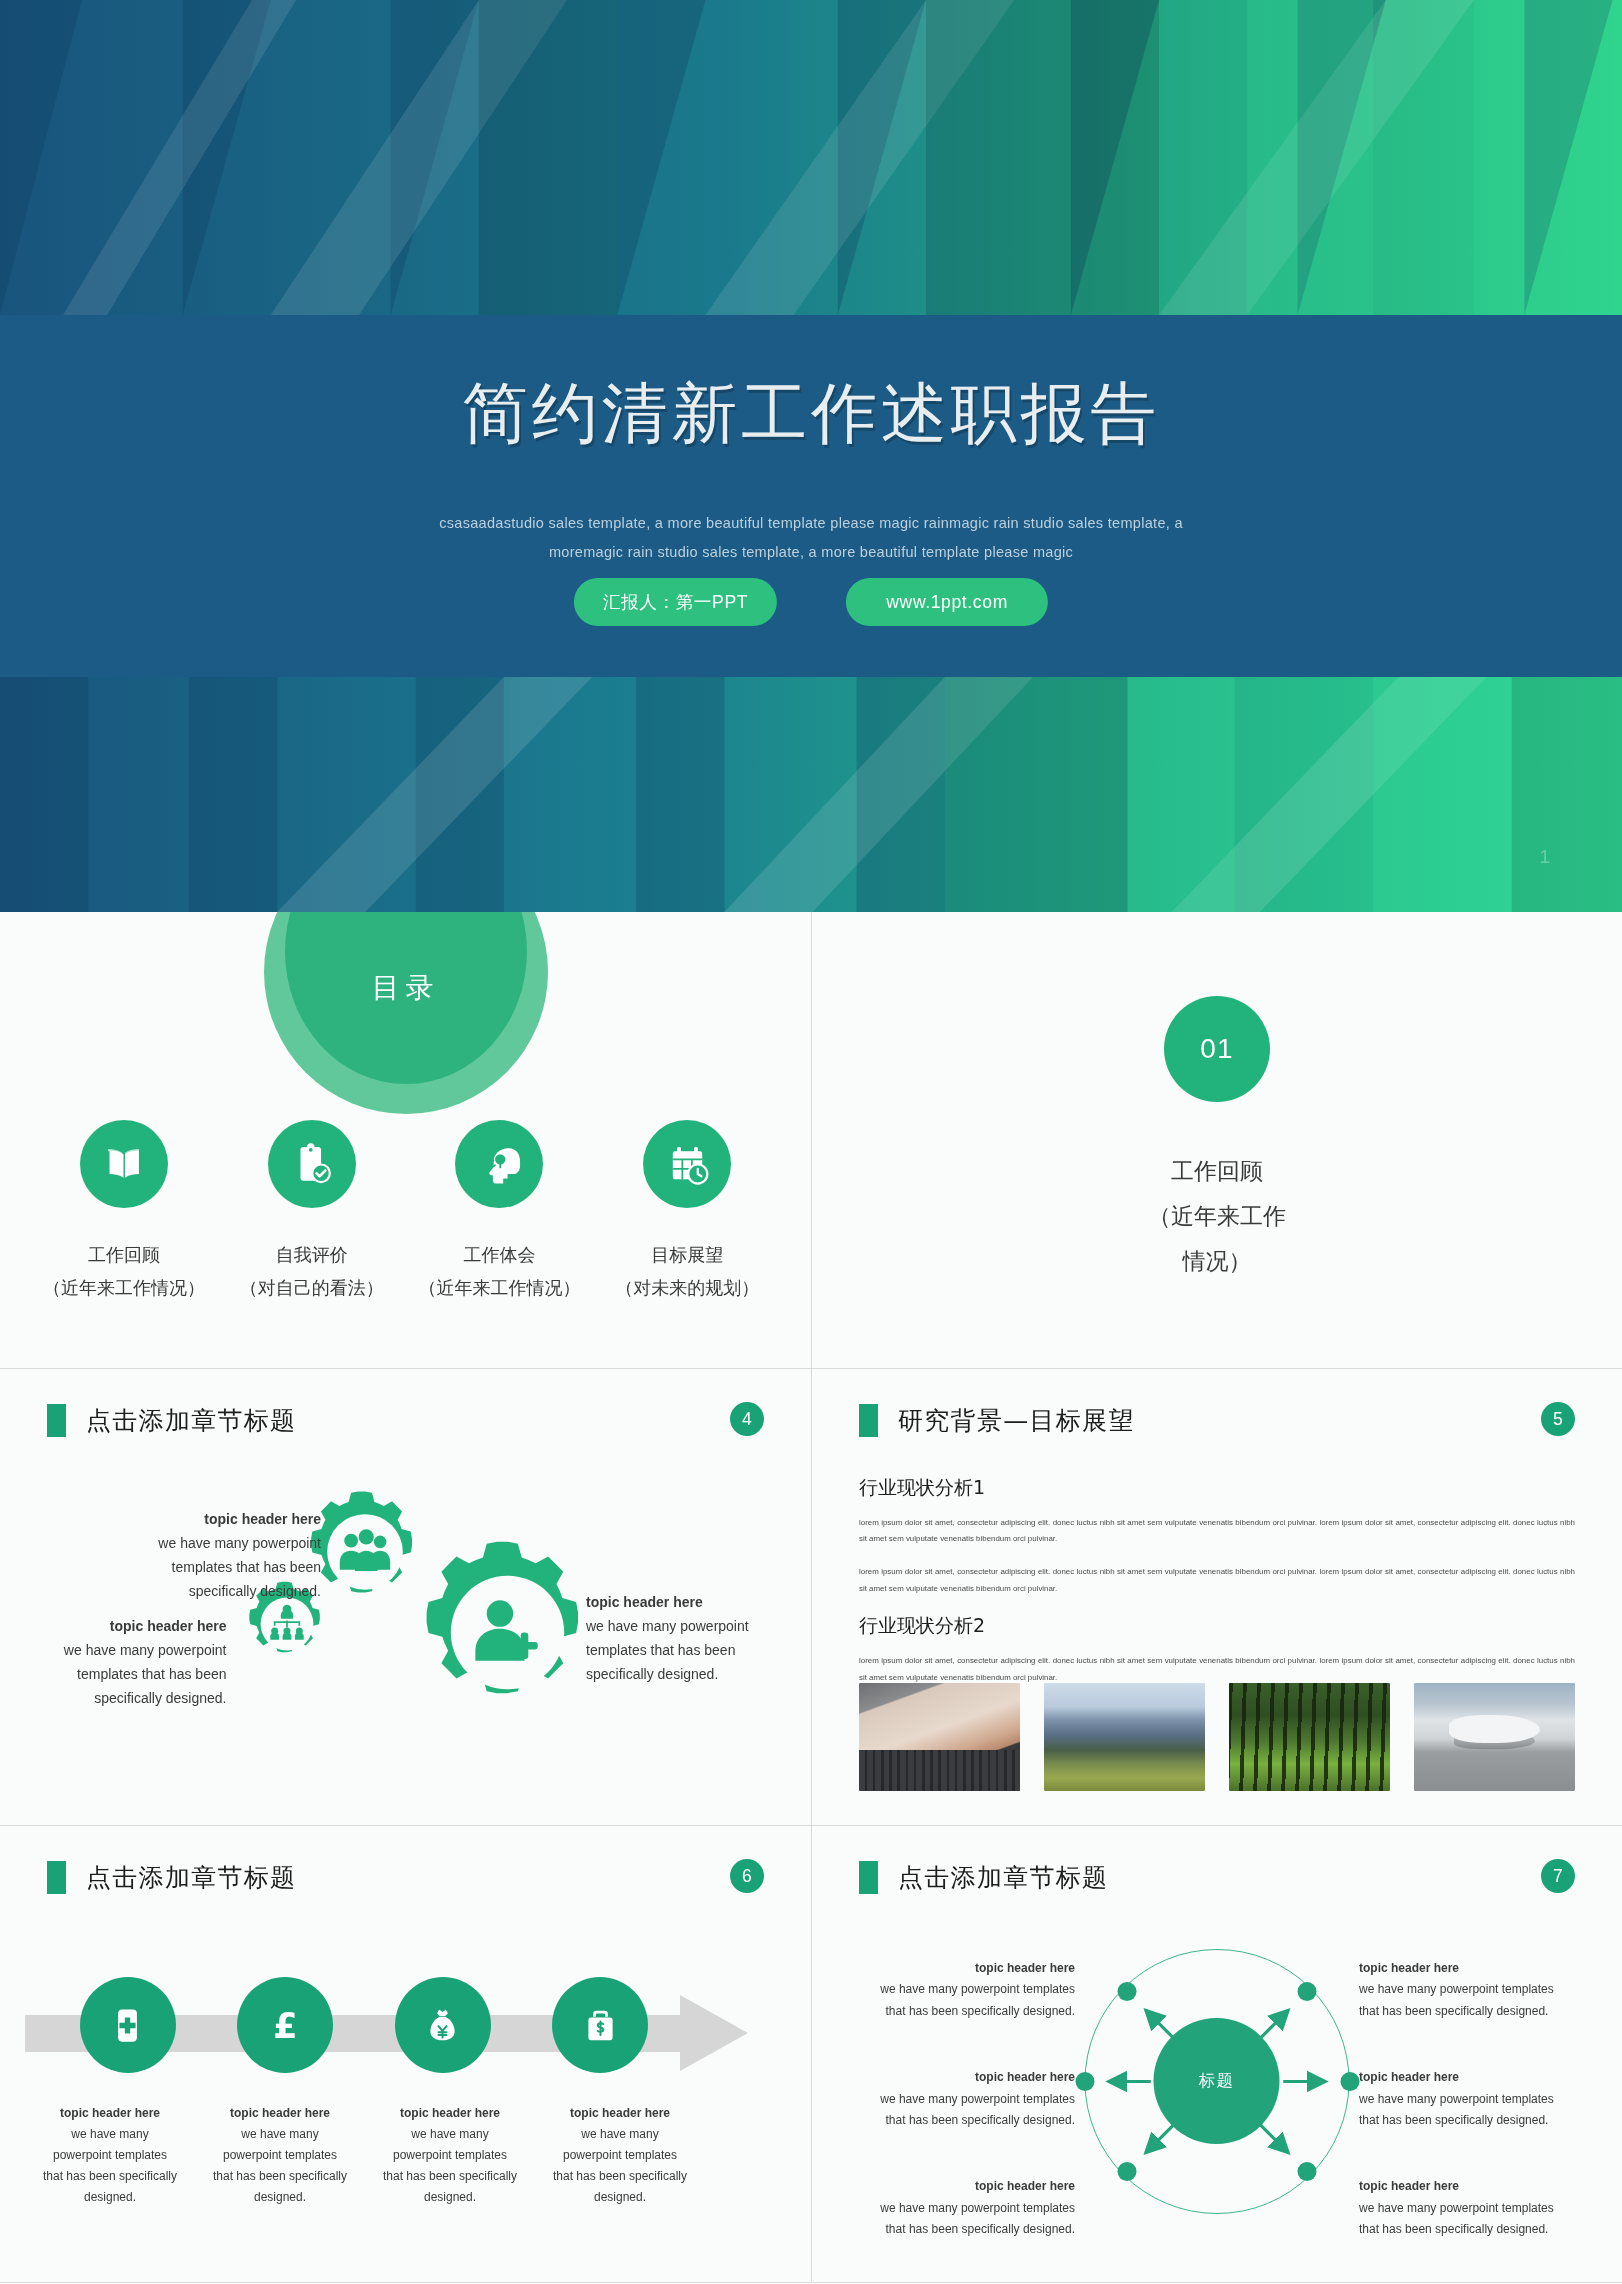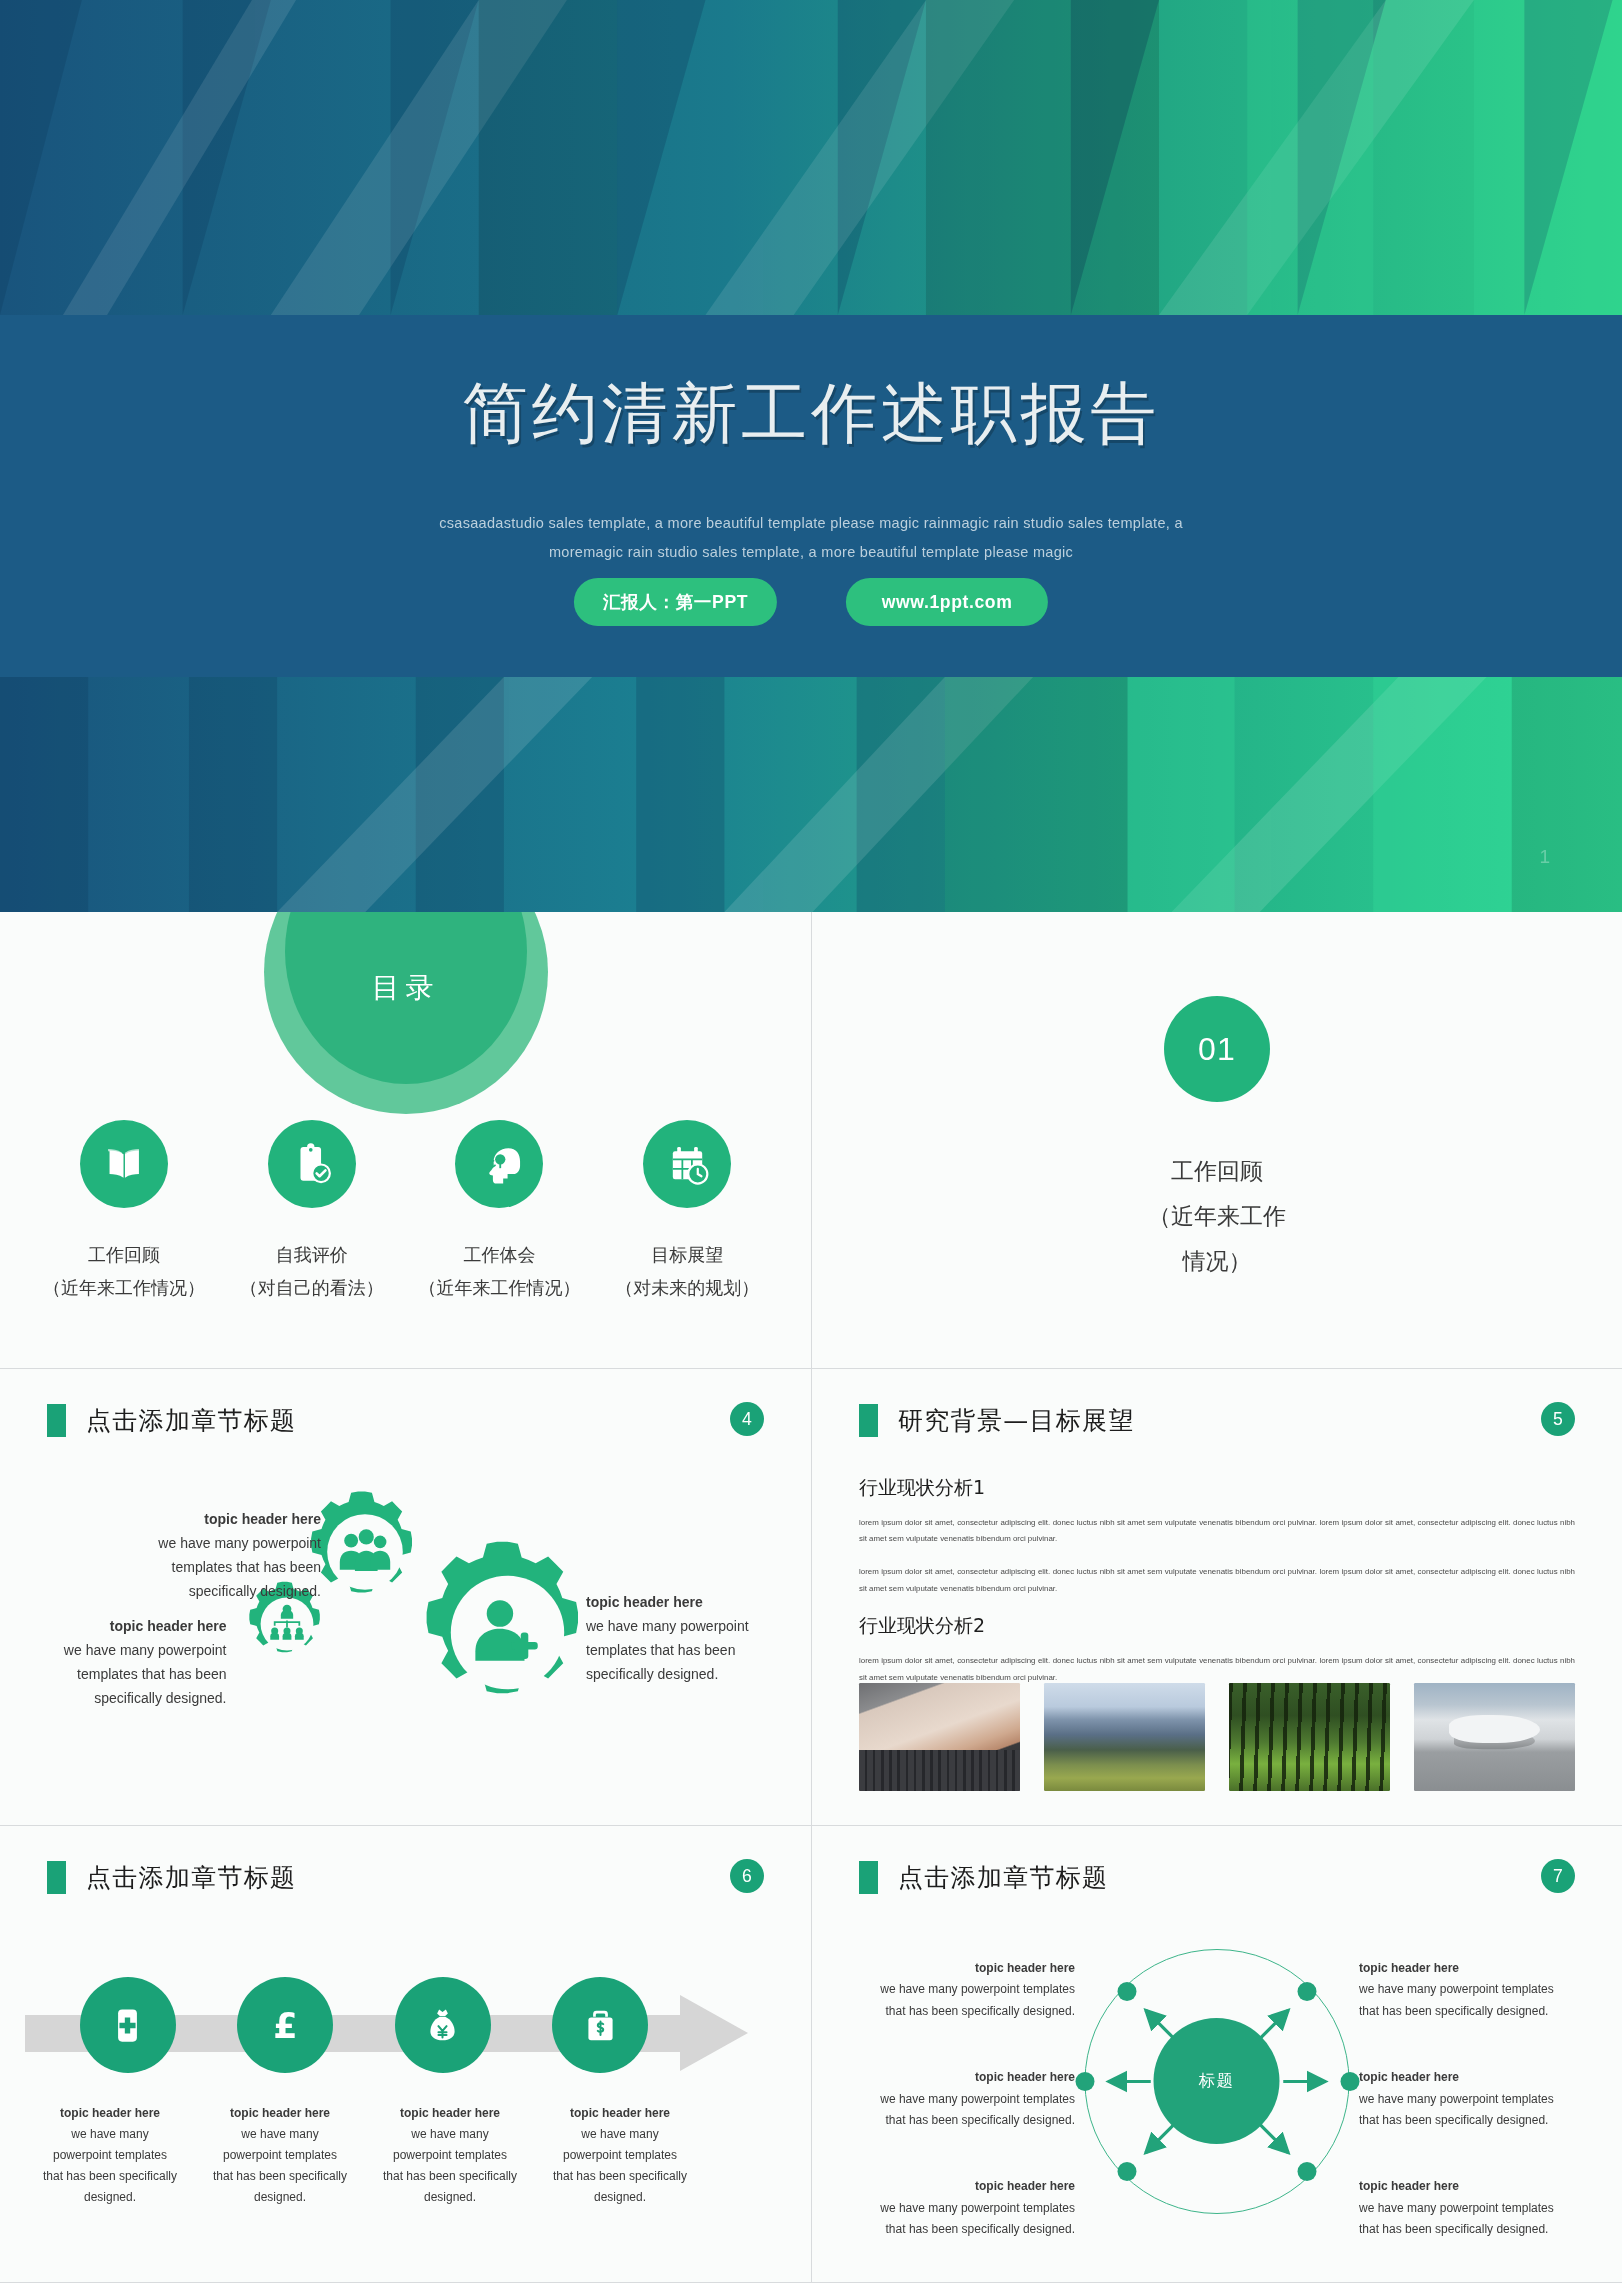--- a/index.html
+++ b/index.html
@@ -80,21 +80,20 @@
     color: #ffffff;
     border-radius: 28px;
     font-size: 17.6px;
     padding: 8px 29px;
     height: 48px;
     min-width: 202px;
     display: flex;
     align-items: center;
     justify-content: center;
     letter-spacing: 0.6px;
-    font-weight: bold;
   }
   .title-pageno {
     position: absolute;
     right: 72px;
     bottom: 44px;
     font-size: 19px;
     color: rgba(255,255,255,0.30);
     z-index: 6;
   }
 
@@ -209,21 +208,21 @@
     left: 0; top: 0; width: 100%; height: 100%;
     display: flex; flex-direction: column;
     align-items: center; justify-content: center;
   }
   .sec-circle {
     width: 106px; height: 106px;
     border-radius: 50%;
     background: #22b37c;
     display: flex; align-items: center; justify-content: center;
     color: #ffffff;
-    font-size: 32px;
+    font-size: 28px;
     letter-spacing: 1.3px;
     font-weight: 300;
     margin-bottom: 47px;
   }
   .sec-label {
     font-size: 23px;
     color: #3a3a3a;
     text-align: center;
     line-height: 45px;
     width: 189px;

